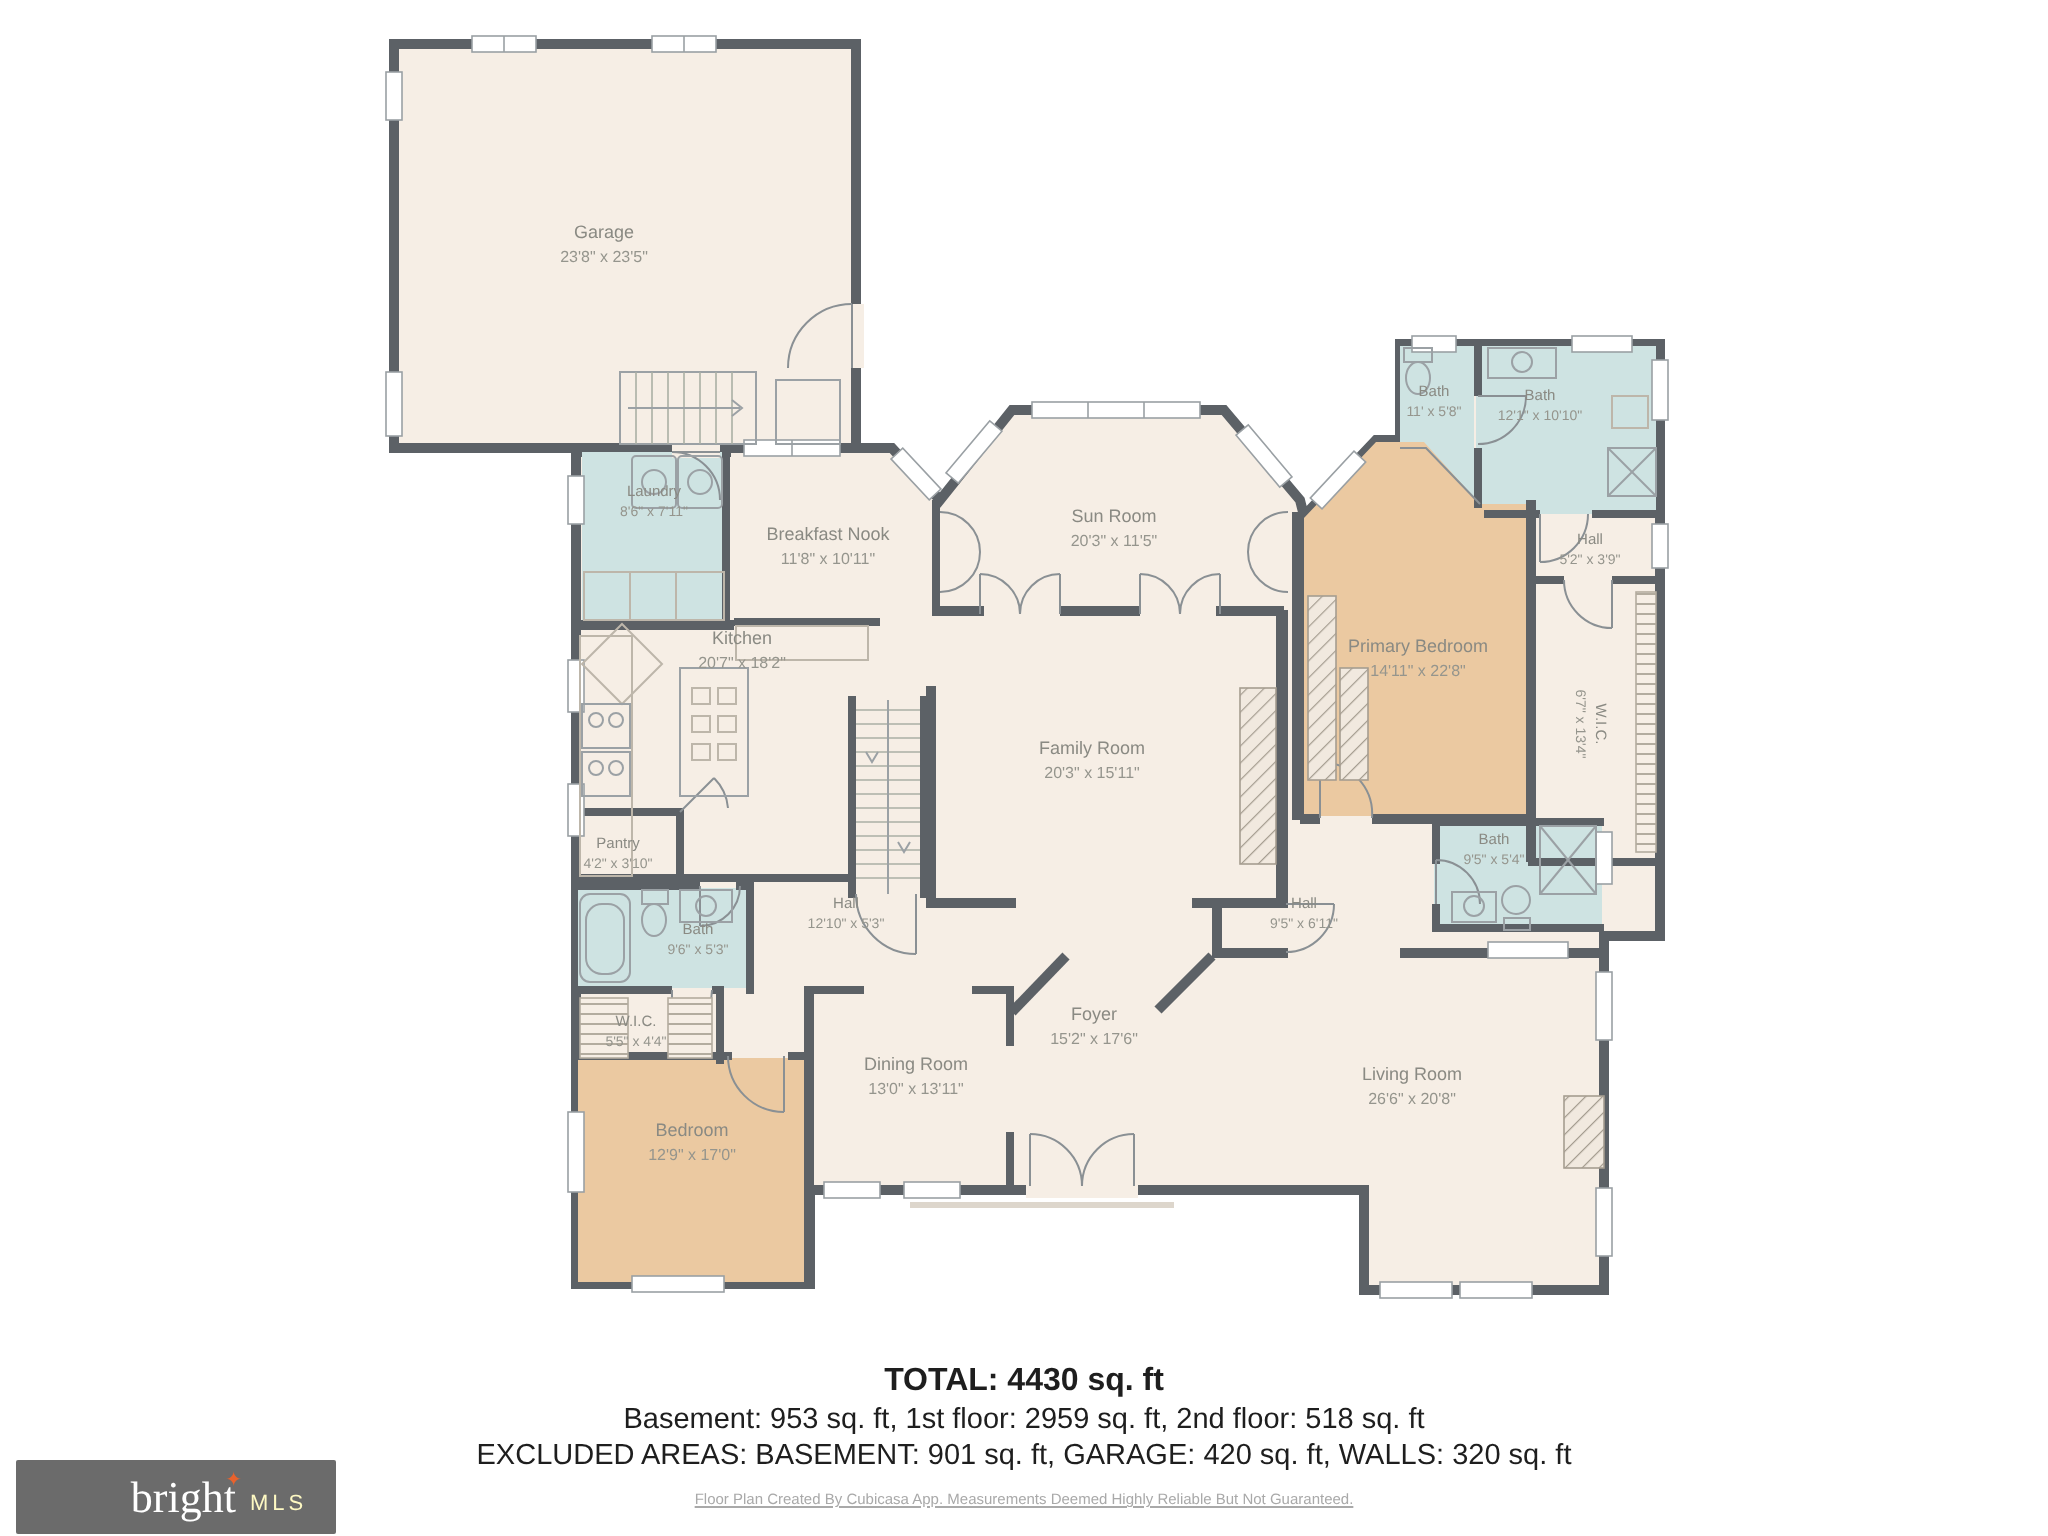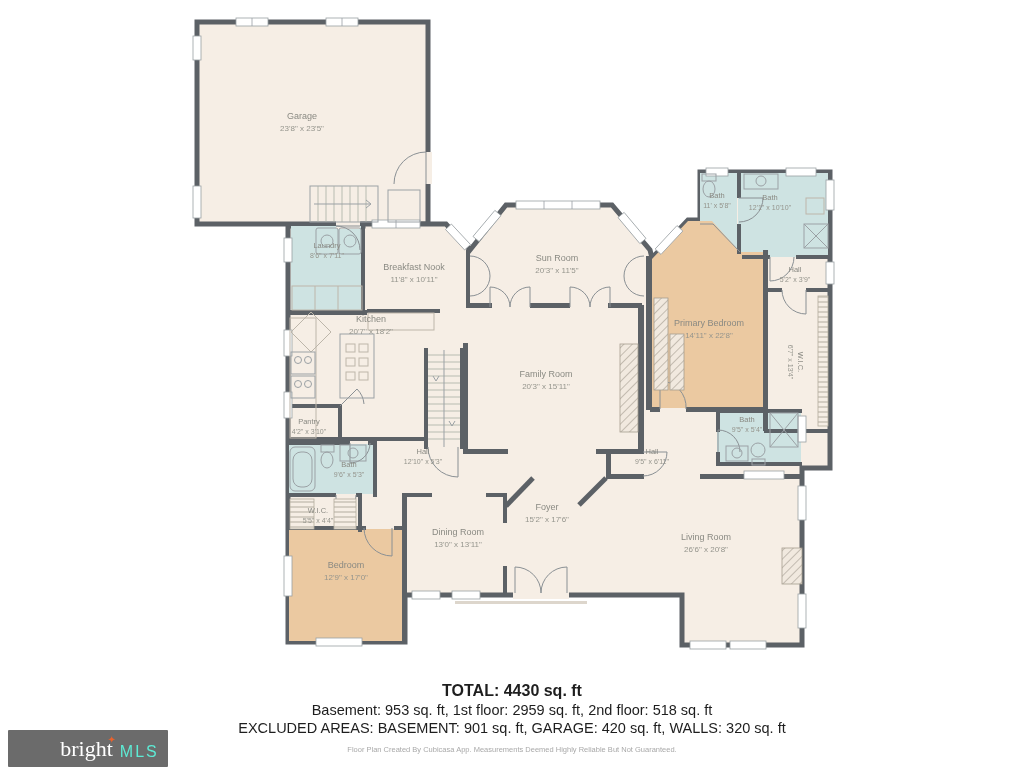--- a/index.html
+++ b/index.html
@@ -15,26 +15,26 @@
   .wet{fill:#cee3e2;}
   .tan{fill:#ebc9a1;}
   .win{fill:#ffffff;stroke:#9aa0a4;stroke-width:0.8;}
   .fix{fill:none;stroke:#9ba1a5;stroke-width:1;}
   .fixl{fill:none;stroke:#bdb6aa;stroke-width:1;}
   .door{fill:none;stroke:#8a9094;stroke-width:1;}
   .tread{stroke:#aaaFA4;stroke-width:0.8;}
   #footer{position:absolute;left:0;width:1024px;text-align:center;color:#1e1e1e;}
   .f-total{font-size:16px;font-weight:bold;}
   .f-line{font-size:14.5px;margin-top:2px;}
-  .f-disc{font-size:7.5px;color:#a9a9a9;margin-top:9px;}
+  .f-disc{font-size:7.5px;color:#a9a9a9;margin-top:9px;text-decoration:underline;}
   #logo{position:absolute;left:8px;top:730px;width:117px;height:37px;background:#6b6b6b;
         display:flex;align-items:center;justify-content:center;border-radius:1px;padding-left:43px;}
   #logo .b{color:#ffffff;font-family:"Liberation Serif", serif;font-size:22px;letter-spacing:0px;position:relative;}
   #logo .star{color:#e8622d;font-size:10px;position:absolute;top:-2px;right:-3px;}
-  #logo .mls{color:#5eead4;font-size:16px;letter-spacing:2px;margin-left:7px;padding-top:6px;}
+  #logo .mls{color:#fef9c3;font-size:11px;letter-spacing:2px;margin-left:7px;padding-top:6px;}
 </style>
 </head>
 <body>
 
 <div id="stage">
 <svg width="1024" height="768" viewBox="0 0 1024 768">
   <defs>
     <pattern id="hatch" width="6" height="6" patternUnits="userSpaceOnUse" patternTransform="rotate(45)">
       <rect width="6" height="6" fill="#f1e9df"></rect>
       <line x1="0" y1="0" x2="0" y2="6" stroke="#a59d90" stroke-width="1.2"></line>

